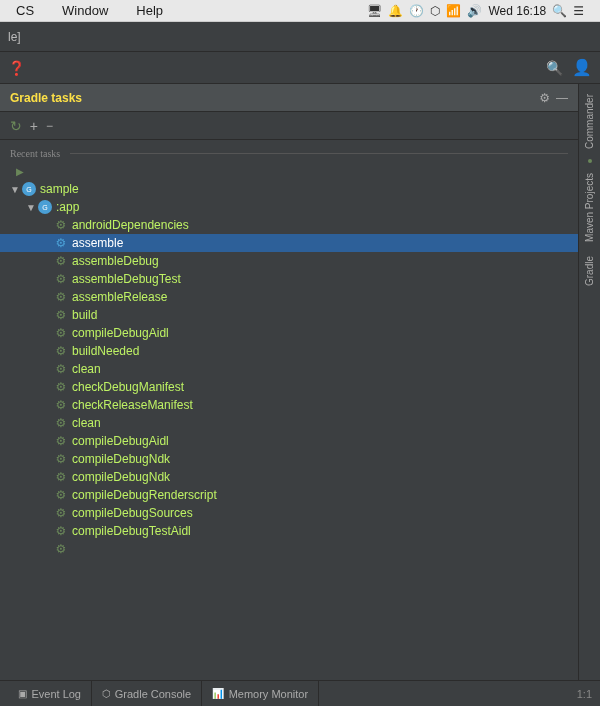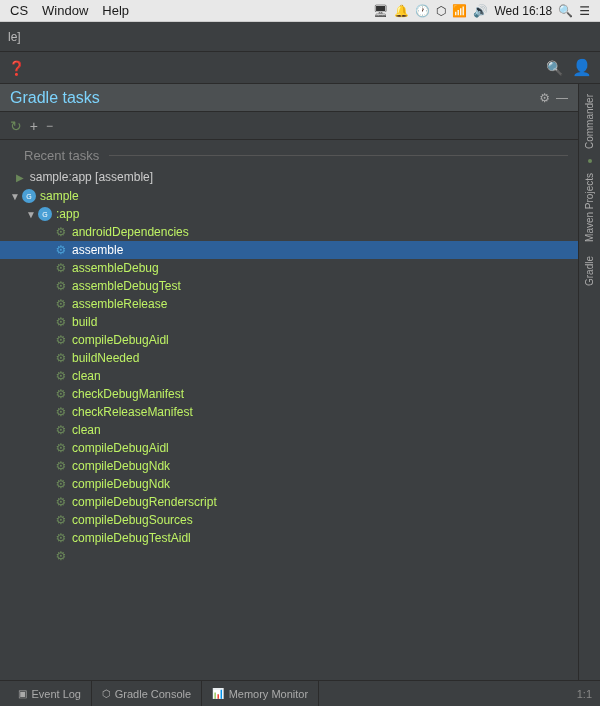--- a/index.html
+++ b/index.html
@@ -12,22 +12,22 @@
       color: #cccccc;
       overflow: hidden;
     }
 
     
     .menubar {
       display: flex;
       align-items: center;
       background: #e8e8e8;
       height: 22px;
-      padding: 0 10px;
-      gap: 14px;
+      padding: 0 16px;
+      gap: 28px;
       border-bottom: 1px solid #ccc;
     }
     .menubar-item {
       color: #1a1a1a;
       font-size: 13px;
       cursor: pointer;
       white-space: nowrap;
     }
     .menubar-icons {
       margin-left: auto;
@@ -103,23 +103,23 @@
     .gradle-header {
       background: #4c5052;
       height: 28px;
       display: flex;
       align-items: center;
       padding: 0 10px;
       border-bottom: 1px solid #2b2b2b;
       flex-shrink: 0;
     }
     .gradle-header-title {
-      color: #7dd3fc;
-      font-size: 16px;
-      font-weight: 400;
+      color: #fde047;
+      font-size: 12px;
+      font-weight: 700;
       flex: 1;
     }
     .gradle-header-icons {
       display: flex;
       align-items: center;
       gap: 6px;
       color: #aaaaaa;
     }
 
     
@@ -163,25 +163,26 @@
       background: #3c3f41;
     }
     .gradle-content::-webkit-scrollbar-thumb {
       background: #5a5a5a;
       border-radius: 4px;
     }
 
     
     .section-label {
       color: #888888;
-      font-size: 13px;
-      padding: 8px 10px 4px 24px;
+      font-size: 10px;
+      padding: 8px 10px 4px 10px;
       display: flex;
       align-items: center;
       gap: 6px;
+      font-family: Liberation Serif, serif;
     }
     .section-label::after {
       content: '';
       flex: 1;
       height: 1px;
       background: #555;
       margin-left: 4px;
     }
 
     
@@ -365,21 +366,20 @@
       <span class="gradle-toolbar-plus">+</span>
       <span class="gradle-toolbar-minus">−</span>
     </div>
 
     <div class="gradle-content">
 
       <div class="section-label">Recent tasks</div>
 
       <div class="recent-task">
         <span class="play-icon">▶</span>
-        <span class="task-text">sample:app [assemble]</span>
       </div>
 
 
       <div class="tree-item tree-indent-1">
         <span class="arrow down">▼</span>
         <span class="gradle-icon">G</span>
         <span class="task-label">sample</span>
       </div>
 
       <div class="tree-item tree-indent-2">

